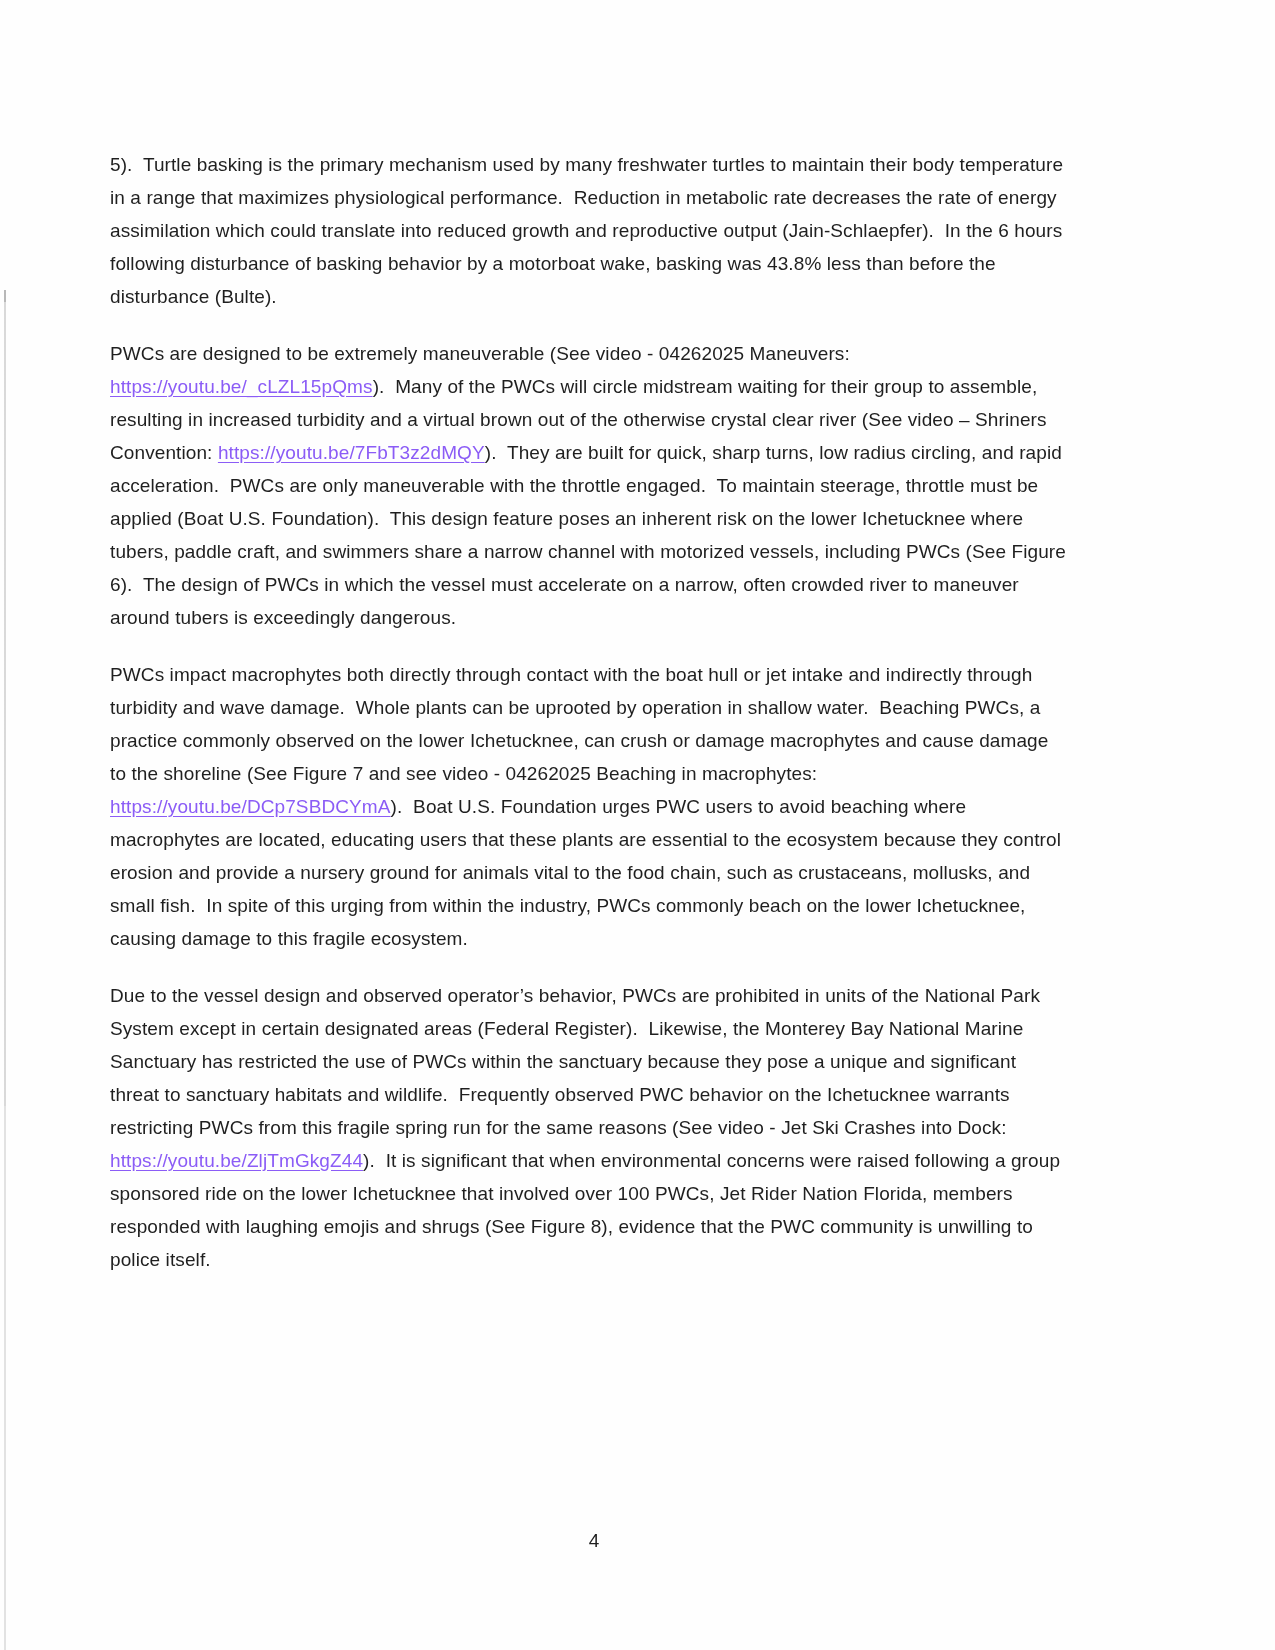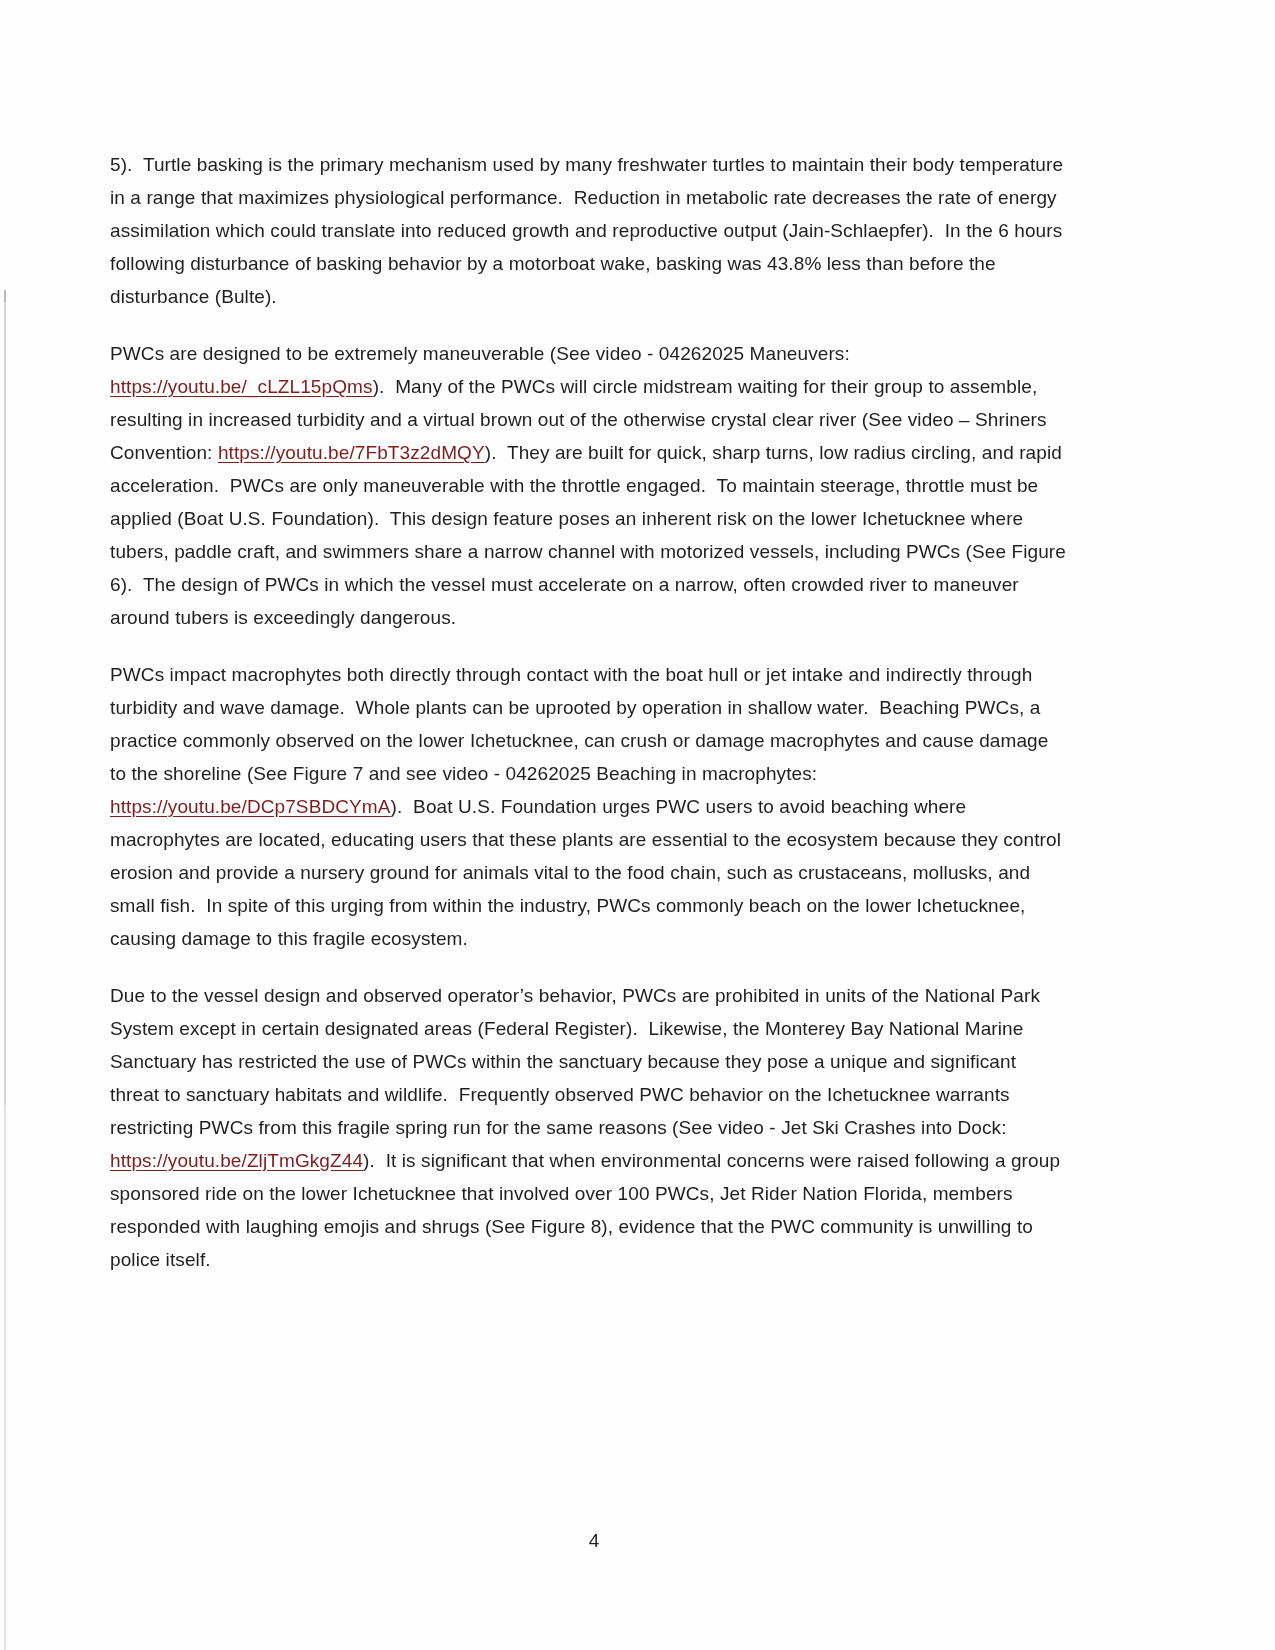--- a/index.html
+++ b/index.html
@@ -38,21 +38,21 @@
     font-size: 19px;
     line-height: 33px;
     letter-spacing: .1px;
     text-align: left;
   }
   .para {
     margin: 0 12px 24px 0;
     white-space: pre-wrap;
   }
   .doc-link {
-    color: #7f1d1d;
+    color: #8b5cf6;
     text-decoration: underline;
     text-underline-offset: 3px;
     cursor: pointer;
   }
   .page-number {
     position: absolute;
     left: 110px;
     width: 968px;
     top: 1530px;
     text-align: center;

